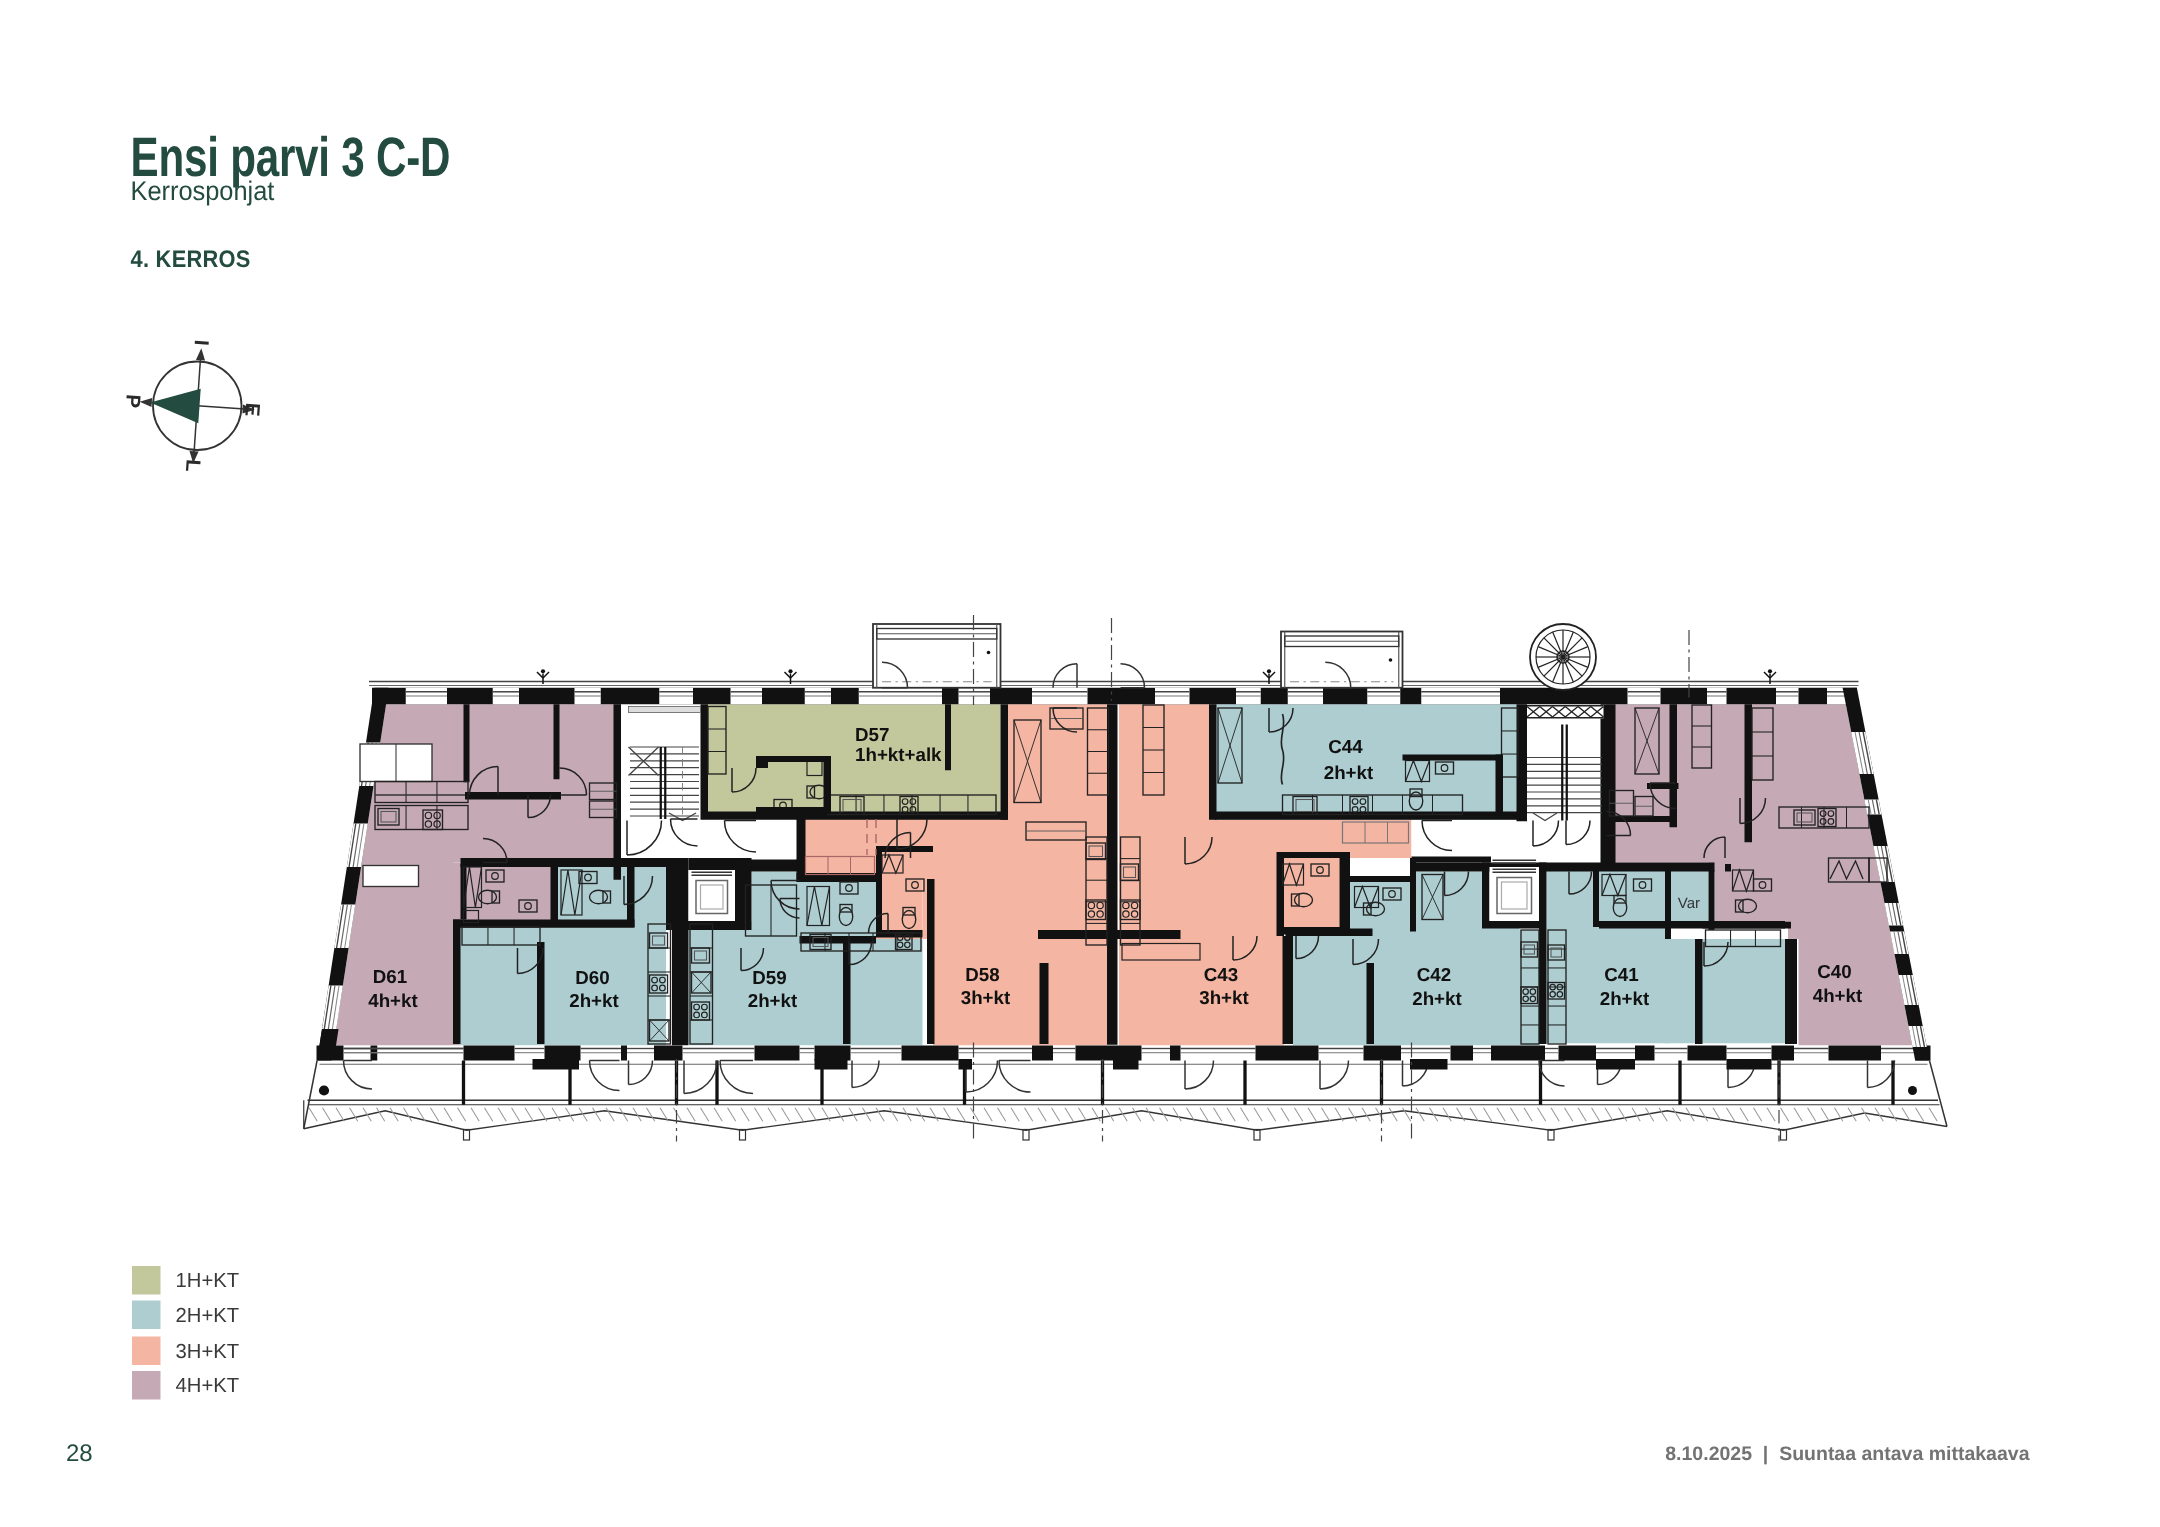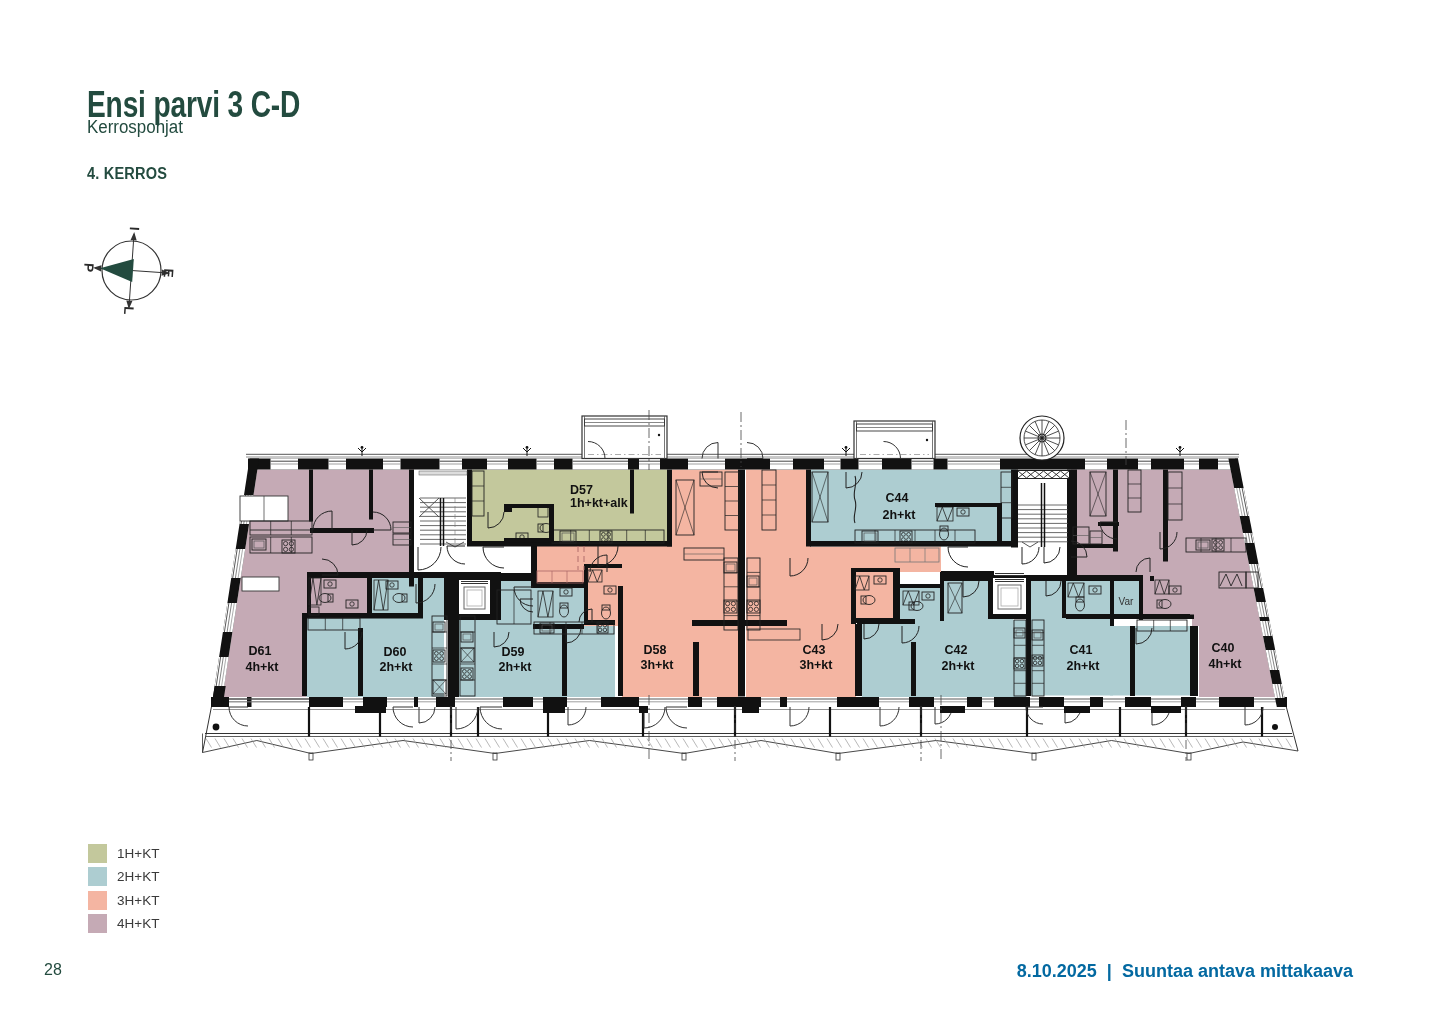--- a/index.html
+++ b/index.html
@@ -989,12 +989,12 @@
   <div style="display:flex;align-items:center;margin-bottom:4.5px">
       <div style="width:19px;height:19px;background:#f4b5a2"></div>
       <div style="margin-left:10px;font-size:13.5px;color:#3a3a3a">3H+KT</div>
     </div>
   <div style="display:flex;align-items:center">
       <div style="width:19px;height:19px;background:#c5aab5"></div>
       <div style="margin-left:10px;font-size:13.5px;color:#3a3a3a">4H+KT</div>
     </div>
 </div>
 <div class="abs" style="left:44px;top:961px;color:#234b3f;font-size:16px;font-weight:400">28</div>
-<div class="abs" style="right:87px;top:961px;color:#0369a1;font-size:18px;font-weight:700">8.10.2025&nbsp; | &nbsp;Suuntaa antava mittakaava</div>
+<div class="abs" style="right:87px;top:961px;color:#737373;font-size:13px;font-weight:700">8.10.2025&nbsp; | &nbsp;Suuntaa antava mittakaava</div>
 </body></html>

